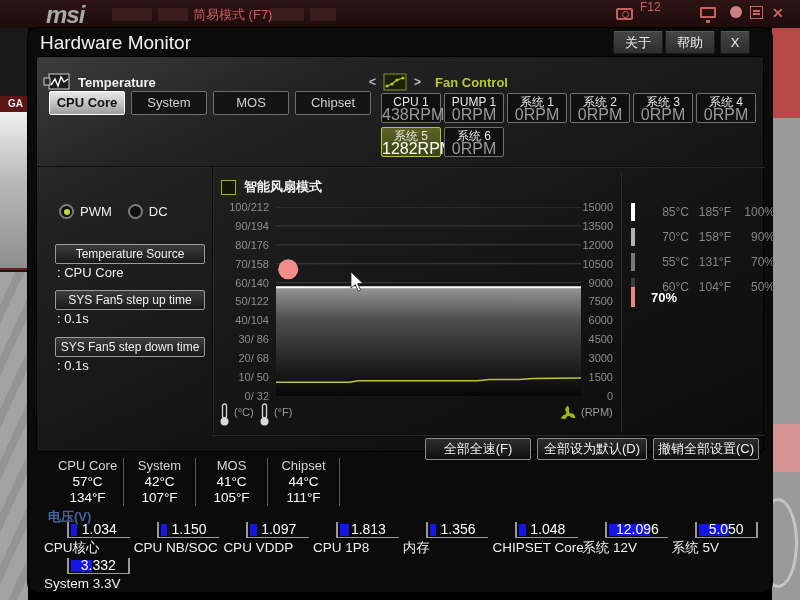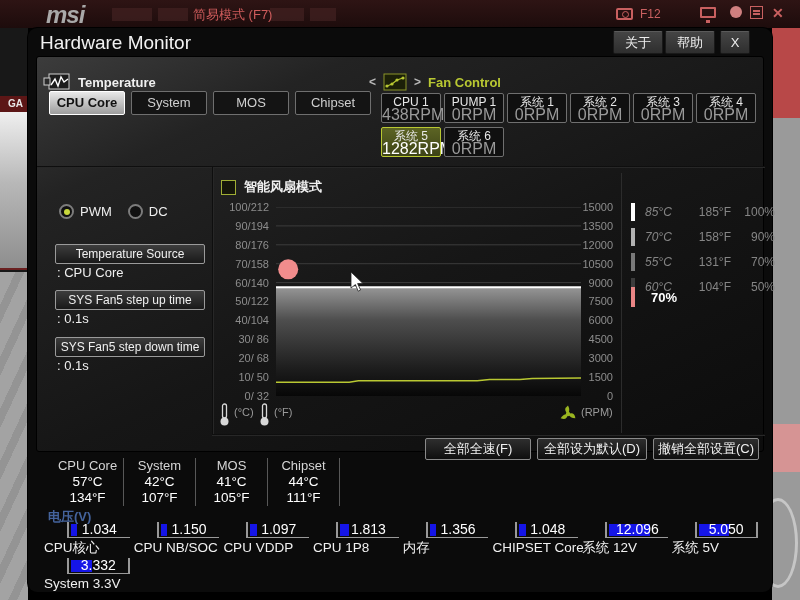--- a/index.html
+++ b/index.html
@@ -7,21 +7,21 @@
   body { font-family:"Liberation Sans", sans-serif; }
   .screen { position:relative; width:800px; height:600px; overflow:hidden; background:#000; }
 
   
   .bg-top { position:absolute; left:0; top:0; width:800px; height:28px;
     background:linear-gradient(#2e1414,#1d0c0c); }
   .msi-logo { position:absolute; left:46px; top:1px; font-size:24px; font-weight:bold;
     font-style:italic; color:#a9a9a9; letter-spacing:-1px; }
   .blk { position:absolute; top:8px; height:13px; background:#452323; opacity:.65; }
   .easy-mode { position:absolute; left:193px; top:6px; font-size:13px; color:#cf5c5c; }
-  .f12 { position:absolute; left:640px; top:7px; font-size:12px; color:#c96060; }
+  .f12 { position:absolute; left:640px; top:0; font-size:12px; color:#c96060; }
   .cam { position:absolute; left:616px; top:8px; width:17px; height:12px;
     border:2px solid #c96060; border-radius:2px; }
   .cam::after { content:""; position:absolute; left:4px; top:1px; width:5px; height:5px;
     border:1.5px solid #c96060; border-radius:50%; }
   .mon { position:absolute; left:700px; top:7px; width:16px; height:11px; border:2px solid #c96060; border-radius:1px; }
   .mon::after { content:""; position:absolute; left:4px; top:11px; width:4px; height:3px; background:#c96060; }
   .usr { position:absolute; left:730px; top:6px; width:12px; height:12px; background:#cf8080; border-radius:50%; }
   .lang { position:absolute; left:750px; top:6px; width:13px; height:13px; border:1.5px solid #c96060; }
   .lang::after { content:""; position:absolute; left:2px; top:3px; width:7px; height:1.5px;
     background:#c96060; box-shadow:0 3px 0 #c96060; }
@@ -53,21 +53,21 @@
   .btn-x     { left:692px; width:30px; }
 
   
   .panel { position:absolute; left:8px; top:28px; width:728px; height:396px;
     background:linear-gradient(155deg,#3c3c3c 0%,#232323 20%,#161616 55%,#0c0c0c 100%);
     border:1px solid #000; border-radius:3px; }
   .sec-head { position:absolute; top:14px; height:22px; display:flex; align-items:center; gap:7px; }
   .head-temp { left:6px; }
   .head-fan { left:332px; }
   .sec-label { font-size:13px; font-weight:bold; color:#f0f0f0; }
-  .fan-label { color:#b9c832; }
+  .fan-label { color:#b9c832;margin-left:7px; }
   .head-arrow { color:#b9b9b9; font-size:12px; font-weight:bold; }
 
   .tabs { position:absolute; left:12px; top:34px; display:flex; gap:6px; }
   .tab { width:76px; height:24px; background:#141414; border:1px solid #6f6f6f; border-radius:2px;
     color:#cfcfcf; font-size:13px; text-align:center; line-height:22px; }
   .tab.on { background:linear-gradient(#e8e8e8,#9d9d9d); color:#111; border-color:#fff; font-weight:bold; }
 
   .fans { position:absolute; left:344px; top:36px; width:380px; display:flex; flex-wrap:wrap; gap:4px 3px; }
   .fan { width:60px; height:30px; background:#101010; border:1px solid #6f6f6f; border-radius:2px;
     text-align:center; padding-top:1px; }
@@ -106,21 +106,21 @@
   .ticksR { position:absolute; left:520px; top:143px; width:56px; height:203px;
     display:flex; flex-direction:column; justify-content:space-between; }
   .ticksR div { font-size:11px; color:#8d8d8d; text-align:right; line-height:14px; }
 
   .axis-ic { position:absolute; top:349px; font-size:11px; color:#9a9a9a; }
   .thermo { position:absolute; top:346px; }
 
   .legend { position:absolute; left:594px; top:142px; }
   .th-row { display:flex; align-items:center; height:25px; }
   .th-bar { width:4px; height:18px; margin-right:10px; }
-  .th-c { width:44px; font-size:12px; color:#858585;font-style:italic; }
+  .th-c { width:44px; text-align:right; font-size:12px; color:#858585; }
   .th-f { width:42px; text-align:right; font-size:12px; color:#858585; }
   .th-p { width:44px; text-align:right; font-size:12px; color:#858585; }
   .cur-row { position:absolute; left:594px; top:230px; display:flex; align-items:center; }
   .cur-bar { width:4px; height:20px; background:#ea8585; margin-right:16px; }
   .cur-p { font-size:13px; font-weight:bold; color:#fff; }
 
   .act-btn { position:absolute; top:381px; height:22px; background:linear-gradient(#2e2e2e,#0f0f0f);
     border:1px solid #8a8a8a; border-radius:2px; color:#f0f0f0; font-size:13px;
     text-align:center; line-height:20px; font-family:inherit; }
   .act1 { left:388px; width:106px; }

